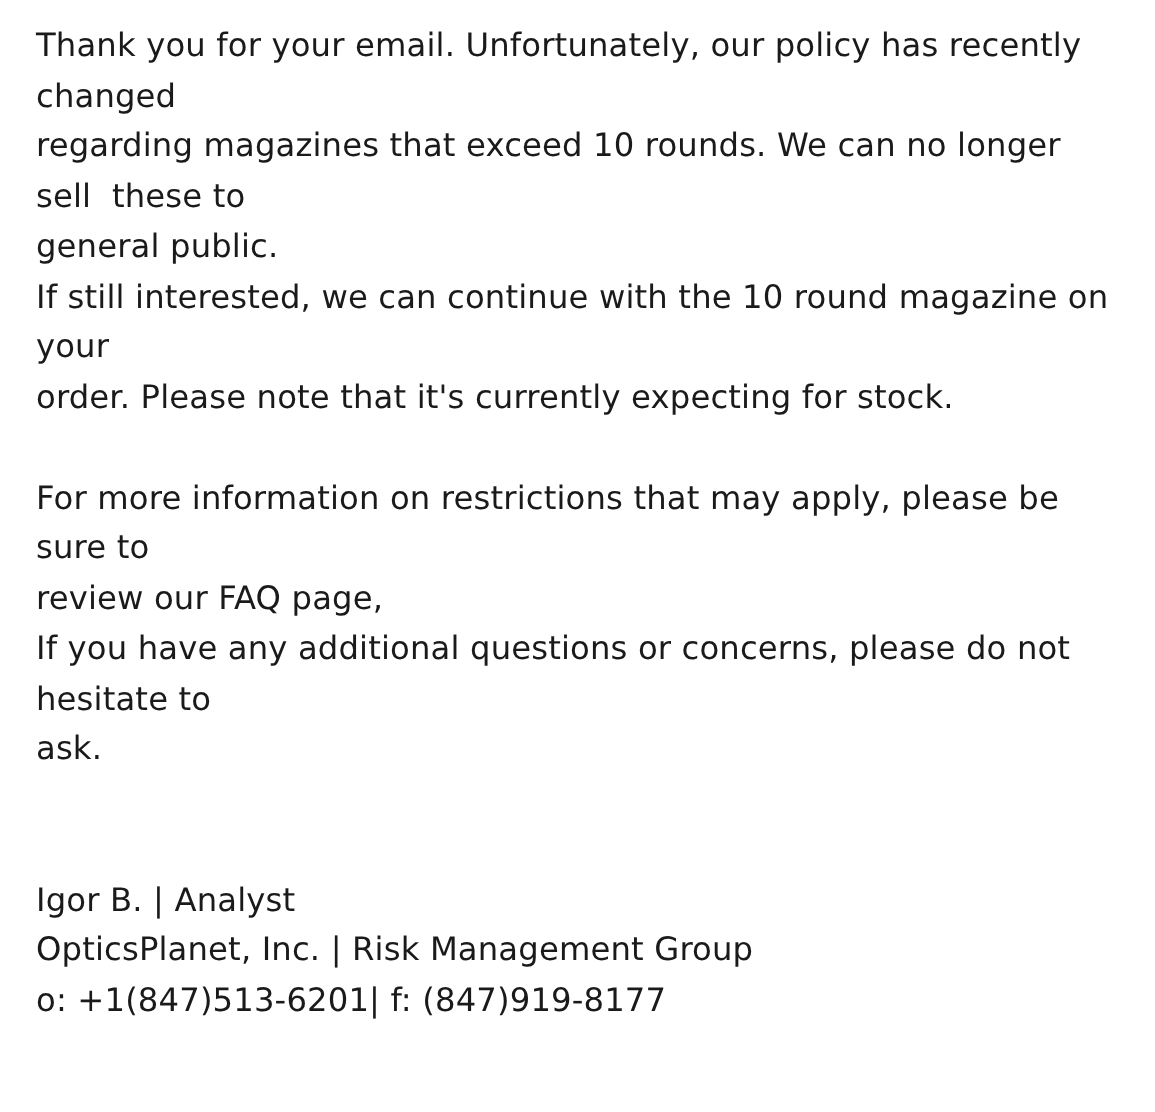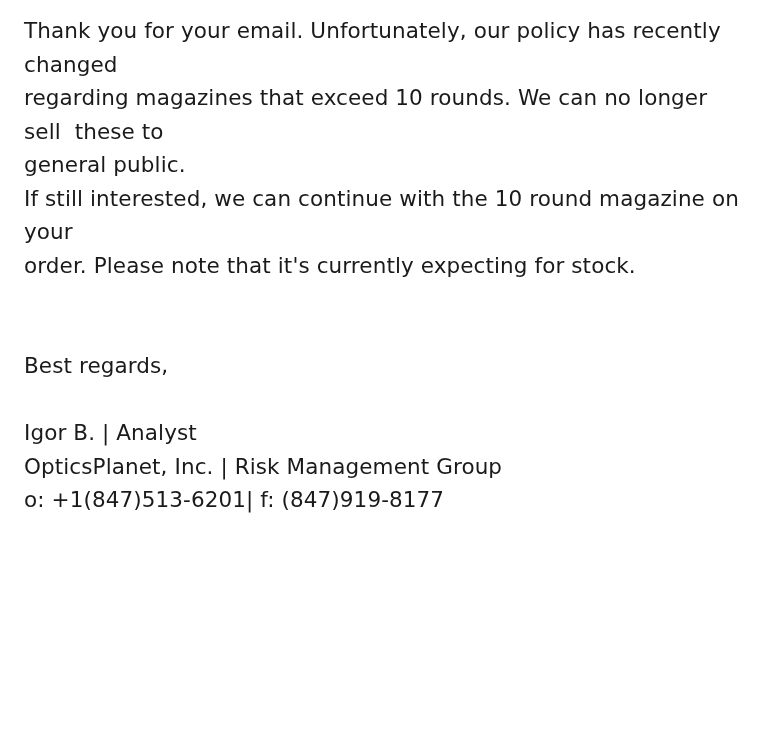--- a/index.html
+++ b/index.html
@@ -39,24 +39,27 @@
 <div class="email-body">
 
   <p class="para">Thank you for your email. Unfortunately, our policy has recently changed
 regarding magazines that exceed 10 rounds. We can no longer sell  these to
 general public.
 If still interested, we can continue with the 10 round magazine on your
 order. Please note that it's currently expecting for stock.</p>
 
   <div class="blank-line"></div>
 
+  <p class="para">For more information on restrictions that may apply, please be sure to
+review our FAQ page,
+If you have any additional questions or concerns, please do not hesitate to
+ask.</p>
 
   <div class="blank-line"></div>
 
-  <p class="para">Best regards,</p>
 
   <div class="blank-line"></div>
 
   <p class="para">Igor B. | Analyst
 OpticsPlanet, Inc. | Risk Management Group
 o: +1(847)513-6201| f: (847)919-8177</p>
 
 </div>
 
 </body></html>

